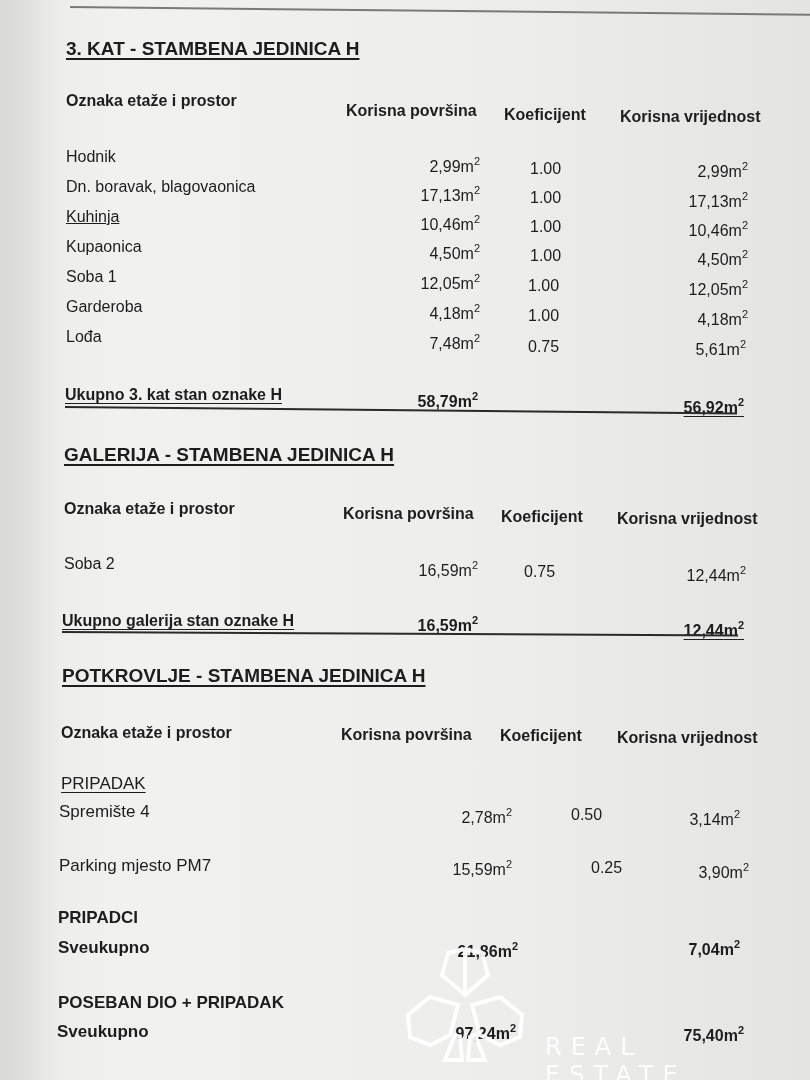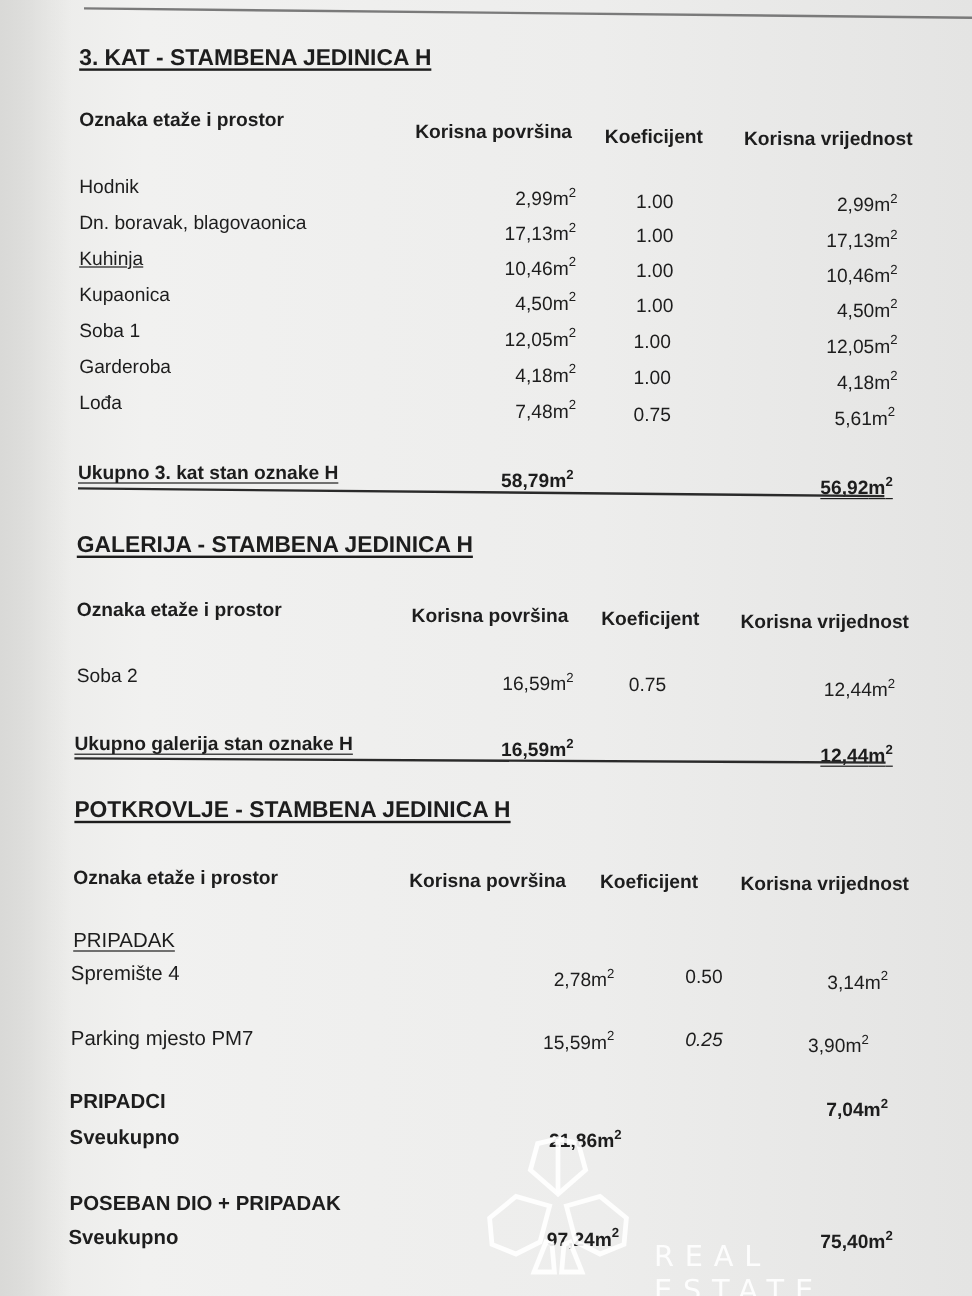--- a/index.html
+++ b/index.html
@@ -134,29 +134,29 @@
 
 <div>
   <div class="abs cell" style="left:59px;top:802px;font-size:17px;">Spremište 4</div>
   <div class="abs cell num" style="right:298px;top:806px;"><span>2,78</span><span>m</span><sup>2</sup></div>
   <div class="abs cell" style="left:571px;top:806px;">0.50</div>
   <div class="abs cell num" style="right:70px;top:808px;"><span>3,14</span><span>m</span><sup>2</sup></div>
 </div>
 <div>
   <div class="abs cell" style="left:59px;top:856px;font-size:17px;">Parking mjesto PM7</div>
   <div class="abs cell num" style="right:298px;top:858px;"><span>15,59</span><span>m</span><sup>2</sup></div>
-  <div class="abs cell" style="left:571px;top:859px;font-style:italic;">0.25</div>
-  <div class="abs cell num" style="right:86px;top:861px;"><span>3,90</span><span>m</span><sup>2</sup></div>
+  <div class="abs cell" style="left:591px;top:859px;">0.25</div>
+  <div class="abs cell num" style="right:61px;top:861px;"><span>3,90</span><span>m</span><sup>2</sup></div>
 </div>
 
 <div>
   <div class="abs cell bold" style="left:58px;top:908px;font-size:17px;text-align:center;">PRIPADCI</div>
   <div class="abs cell bold" style="left:58px;top:938px;font-size:17px;">Sveukupno</div>
   <div class="abs cell bold num" style="right:292px;top:940px;"><span>21,86</span><span>m</span><sup>2</sup></div>
-  <div class="abs cell bold num" style="right:70px;top:914px;"><span>7,04</span><span>m</span><sup>2</sup></div>
+  <div class="abs cell bold num" style="right:70px;top:938px;"><span>7,04</span><span>m</span><sup>2</sup></div>
 </div>
 <div>
   <div class="abs cell bold" style="left:58px;top:993px;font-size:17px;">POSEBAN DIO + PRIPADAK</div>
   <div class="abs cell bold" style="left:57px;top:1022px;font-size:17px;">Sveukupno</div>
   <div class="abs cell bold num" style="right:294px;top:1022px;"><span>97,24</span><span>m</span><sup>2</sup></div>
   <div class="abs cell bold num" style="right:66px;top:1024px;"><span>75,40</span><span>m</span><sup>2</sup></div>
 </div>
 
 <div class="watermark">
   <svg width="130" height="120" viewBox="0 0 130 120" style="position:absolute;left:0;top:0;" fill="none" stroke="rgba(255,255,255,0.9)" stroke-width="4">

